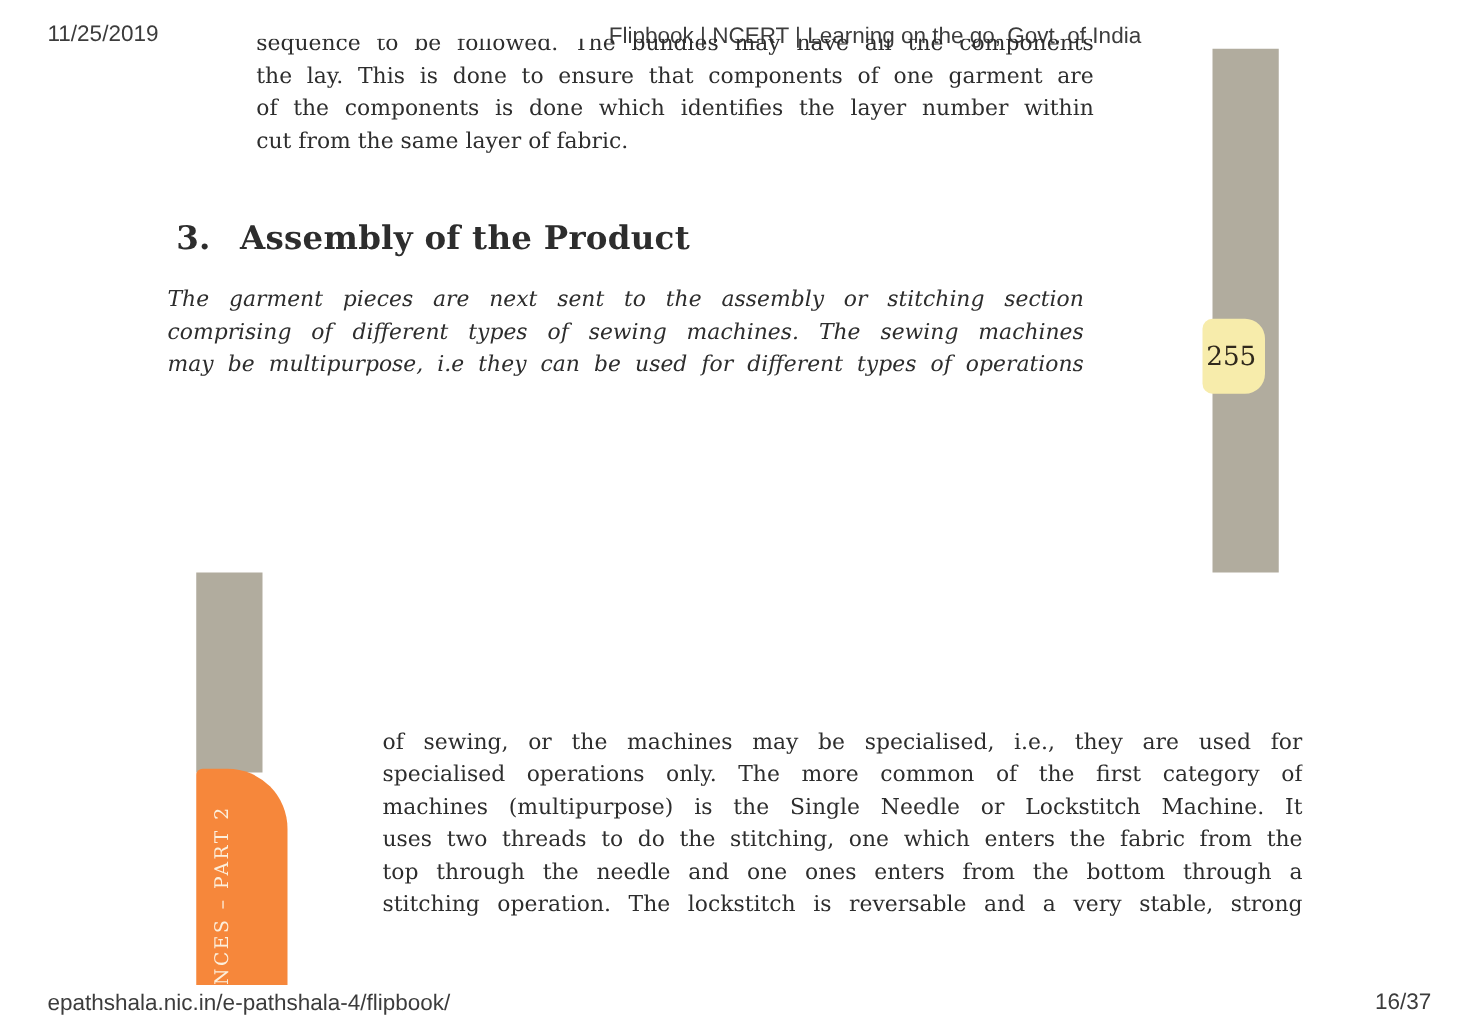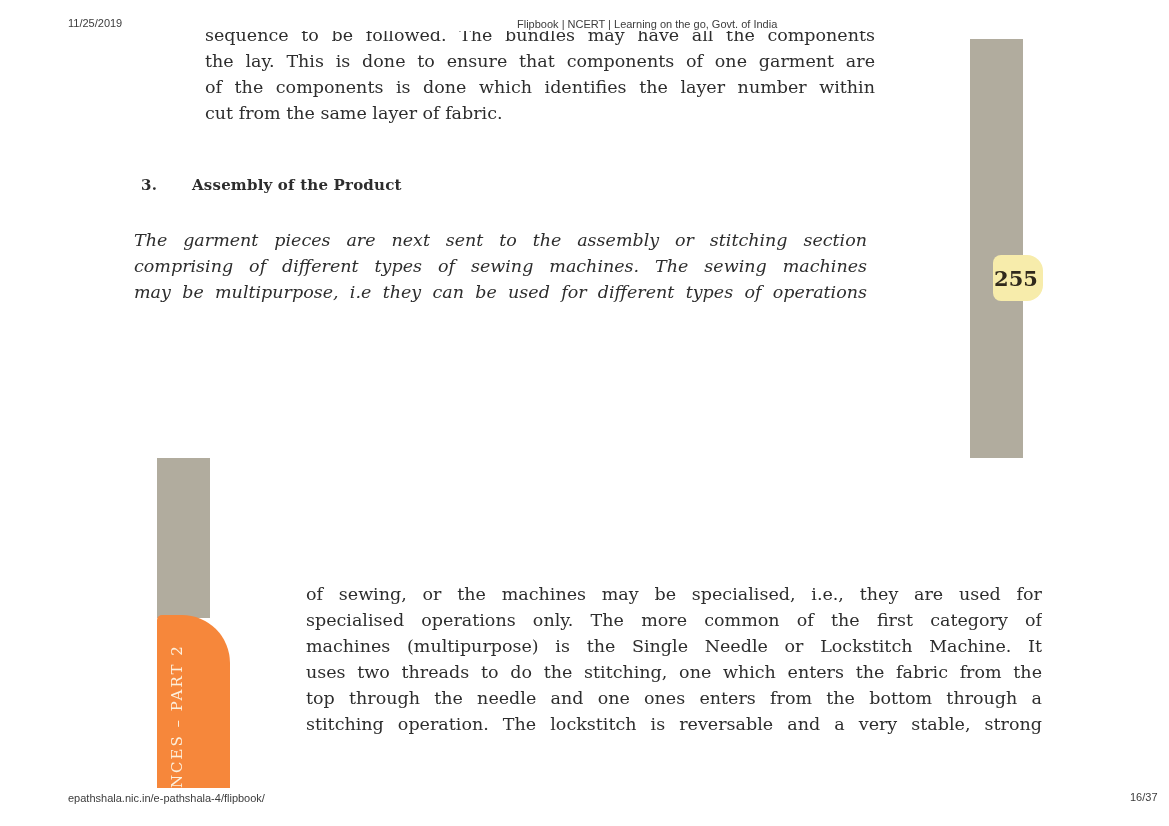--- a/index.html
+++ b/index.html
@@ -8,46 +8,46 @@
     --page-number-text:#30291c; --bg:#ffffff;
   }
   *{margin:0;padding:0;box-sizing:border-box;}
   html,body{width:1169px;height:826px;}
   body{
     position:relative;background:var(--bg);overflow:hidden;
     font-family:"DejaVu Serif",serif;color:var(--body-text);
   }
   .meta{
     position:absolute;font-family:"Liberation Sans","DejaVu Sans",sans-serif;
-    font-size:11px;color:var(--meta-text);white-space:nowrap;margin-left:30px;
+    font-size:18px;color:var(--meta-text);white-space:nowrap;
   }
   #header-date{left:38px;top:17px;}
   #header-title{left:487px;top:18px;text-align:center;}
   #footer-url{left:38px;top:792px;}
   #footer-page{left:1100px;top:791px;}
 
   .para{font-size:17.5px;line-height:26px;}
   .para .line{text-align:justify;text-align-last:justify;white-space:nowrap;}
   .para.endleft .line:last-child{text-align-last:left;}
 
   #para1-clip{position:absolute;left:205px;top:31px;width:670px;height:122px;overflow:hidden;}
   #para1-clip .para{margin-top:-9px;}
 
-  #heading{position:absolute;left:141px;top:176px;font-size:15px;font-weight:bold;
+  #heading{position:absolute;left:141px;top:176px;font-size:26px;font-weight:bold;
     letter-spacing:.2px;white-space:nowrap;}
   #heading .hnum{display:inline-block;width:51px;}
 
   #para2{position:absolute;left:134px;top:227px;width:733px;font-style:italic;}
 
   #right-bar{position:absolute;left:970px;top:39px;width:53px;height:419px;background:var(--bar-gray);}
   #page-tab{
-    position:absolute;left:993px;top:255px;width:50px;height:46px;
+    position:absolute;left:962px;top:255px;width:50px;height:60px;
     background:var(--tab-yellow);border-radius:8px 16px 16px 8px;
     display:flex;align-items:center;justify-content:center;
-    font-size:21px;color:var(--page-number-text);padding-right:4px;font-weight:bold;
+    font-size:21px;color:var(--page-number-text);padding-right:4px;
   }
 
   #left-bar{position:absolute;left:157px;top:458px;width:53px;height:160px;background:var(--bar-gray);}
   #spine-tab{
     position:absolute;left:157px;top:615px;width:73px;height:173px;
     background:var(--tab-orange);border-radius:5px 48px 0 0;overflow:hidden;
   }
   #spine-label{
     position:absolute;left:29px;bottom:0px;transform:rotate(-90deg);
     transform-origin:left bottom;white-space:nowrap;

